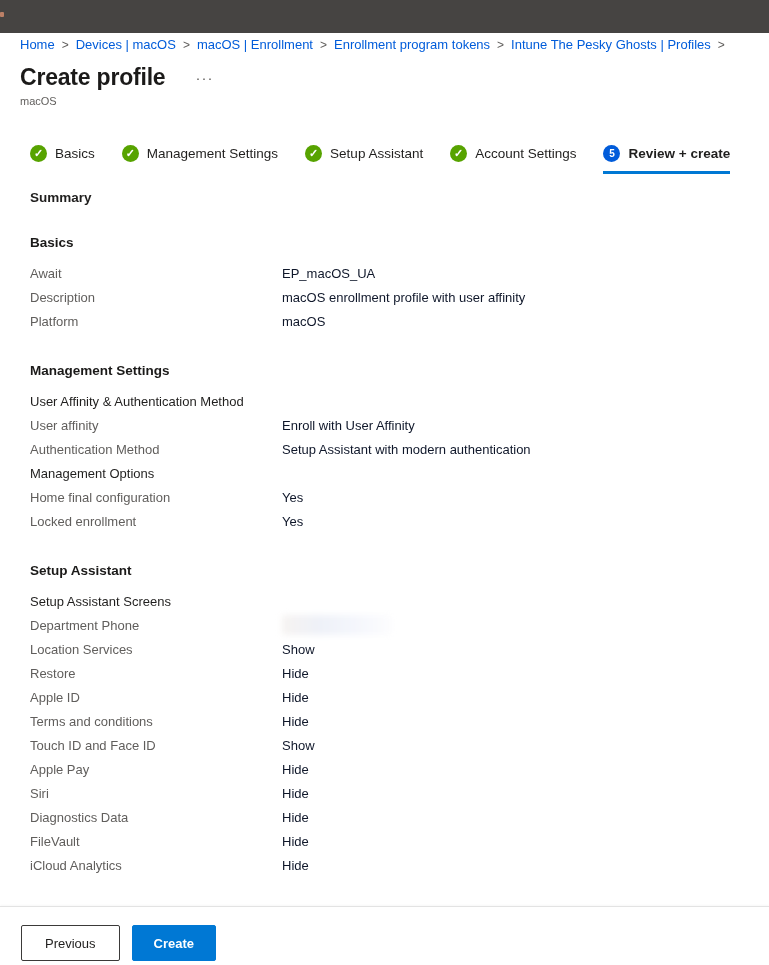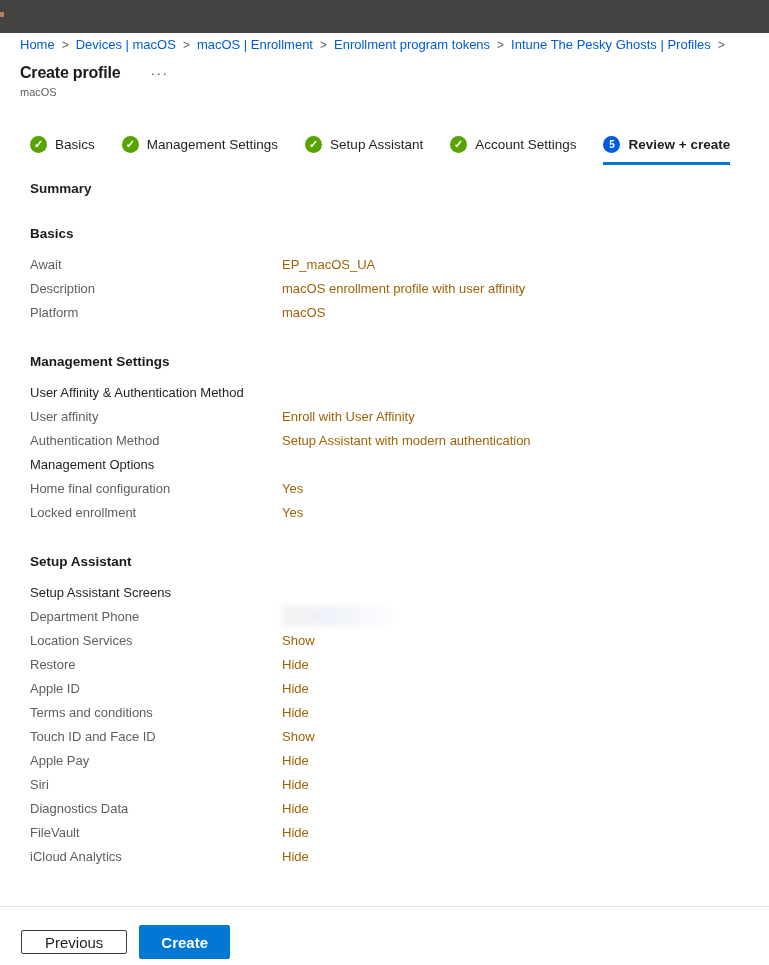--- a/index.html
+++ b/index.html
@@ -16,21 +16,21 @@
   .main { position: absolute; top: 33px; left: 0; right: 0; height: 873px; overflow: hidden;
     padding: 0 0 0 20px; }
 
   
   .breadcrumb { padding-top: 4px; font-size: 13px; white-space: nowrap; overflow: hidden; }
   .bc-link { color: #015cda; text-decoration: none; cursor: pointer; }
   .bc-sep { color: #605e5c; margin: 0 7px; font-size: 12px; }
 
   
   .title-row { margin-top: 12px; display: flex; align-items: center; }
-  .page-title { font-size: 16px; font-weight: bold; color: #1b1a19; letter-spacing: -0.2px; }
+  .page-title { font-size: 23px; font-weight: bold; color: #1b1a19; letter-spacing: -0.2px; }
   .title-ellipsis { margin-left: 30px; color: #605e5c; font-size: 15px; letter-spacing: 1px;
     cursor: pointer; line-height: 10px; }
   .page-subtitle { margin-top: 4px; font-size: 11px; color: #605e5c; }
 
   
   .steps { margin: 38px 0 0 10px; display: flex; align-items: flex-start; }
   .step { display: flex; align-items: center; margin-right: 27px; padding-bottom: 9px;
     cursor: pointer; border-bottom: 3px solid transparent; }
   .step:last-child { margin-right: 0; }
   .step.active { border-bottom-color: #0078d4; }
@@ -43,30 +43,30 @@
 
   .summary-heading { margin: 16px 0 0 10px; font-size: 13.5px; font-weight: bold; }
 
   
   .sections { margin-left: 10px; }
   .section-heading { margin-top: 30px; font-size: 13.5px; font-weight: bold; color: #1b1a19; }
   .rows { margin-top: 11px; }
   .row { display: grid; grid-template-columns: 252px 1fr; height: 24px; align-items: center; }
   .row .label { font-size: 13px; color: #605e5c; }
   .row.subheading .label { color: #201f1e; }
-  .row .value { font-size: 13px; color: #a16207; }
+  .row .value { font-size: 13px; color: #0f172a; }
   .redacted-blur { width: 110px; height: 20px; border-radius: 2px;
     background: linear-gradient(90deg, #f6f3f1 0%, #eef1f8 35%, #f4f6fc 65%, #fdfdfe 100%);
     filter: blur(3px); }
 
   
   .footer { position: absolute; left: 0; top: 906px; width: 769px; height: 59px; background: #fff;
     border-top: 1px solid #e3e3e3; box-shadow: 0 -1px 2px rgba(0,0,0,0.03); }
   .footer-inner { display: flex; align-items: center; padding: 18px 0 0 21px; }
-  .btn { height: 24px; font-size: 15px; border-radius: 2px; cursor: pointer;
+  .btn { height: 36px; font-size: 13px; border-radius: 2px; cursor: pointer;
     font-family: "Liberation Sans", sans-serif; display: inline-flex; align-items: center; }
   .btn-previous { background: #fff; color: #201f1e; border: 1px solid #3b3a39; padding: 0 23px; }
   .btn-create { background: #0078d4; color: #fff; border: 1px solid #0078d4; font-weight: bold;
     padding: 16px 21px; margin-left: 12px; }
 </style>
 </head>
 <body>
 
 <div class="stage">
 

